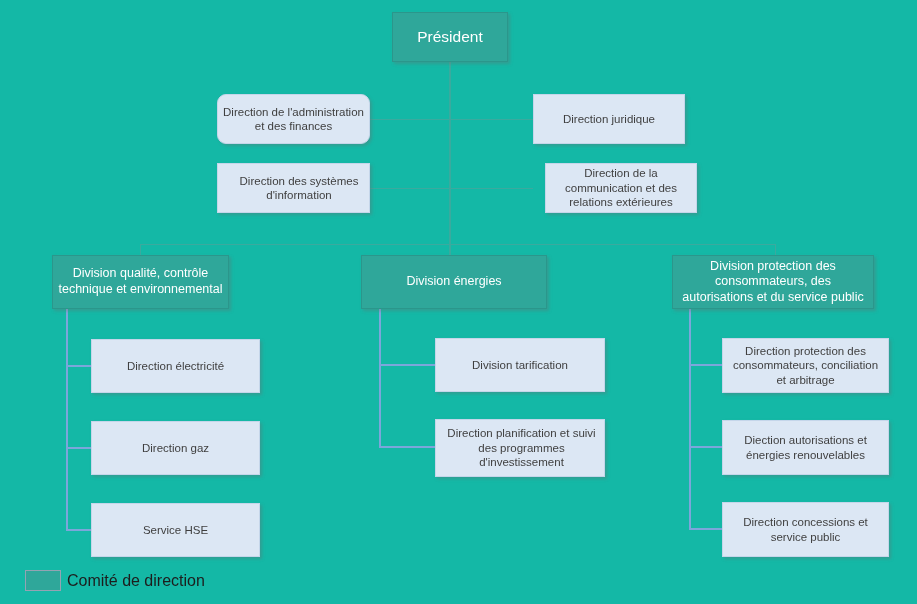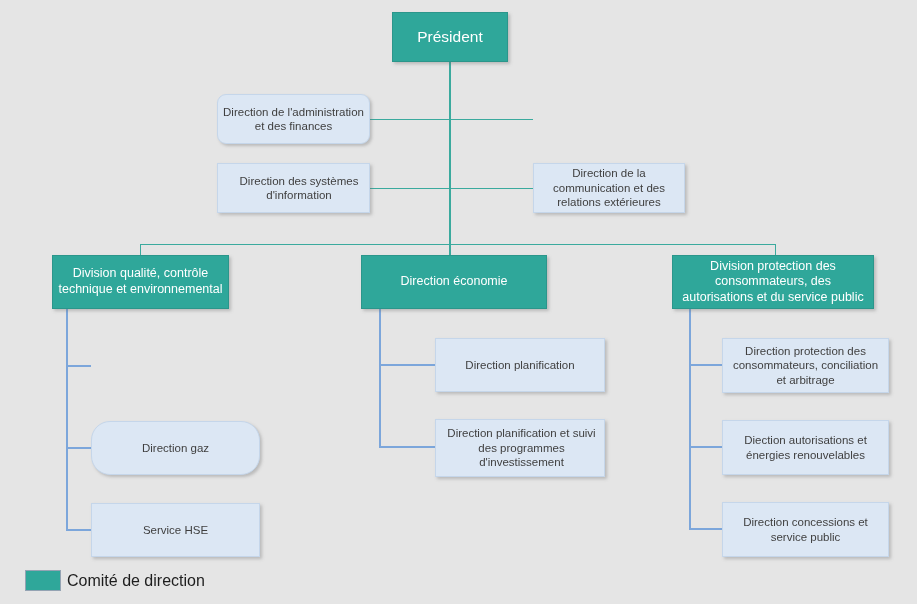--- a/index.html
+++ b/index.html
@@ -1,17 +1,17 @@
 <!DOCTYPE html>
 <html><head>
 <meta charset="utf-8">
 <style>
   html,body{margin:0;padding:0;background:#ffffff;}
   .stage{
-    position:relative;width:917px;height:604px;background:#e5e5e5;overflow:hidden;
+    position:relative;width:917px;height:604px;background:#14b8a6;overflow:hidden;
     font-family:"Liberation Sans", sans-serif;
   }
   .node{
     position:absolute;box-sizing:border-box;
     display:flex;align-items:center;justify-content:center;
     text-align:center;line-height:1.25;padding:2px 5px;
   }
   .teal-node{
     background:#2FA79A;color:#ffffff;border:1px solid #2B968B;
     box-shadow:2px 2px 3px rgba(110,110,110,.35);
@@ -59,31 +59,33 @@
   <div class="line blue-line" style="left:379px;top:446px;width:56px;height:2px;"></div>
 
   <div class="line blue-line" style="left:689px;top:309px;width:2px;height:221px;"></div>
   <div class="line blue-line" style="left:689px;top:364px;width:33px;height:2px;"></div>
   <div class="line blue-line" style="left:689px;top:446px;width:33px;height:2px;"></div>
   <div class="line blue-line" style="left:689px;top:528px;width:33px;height:2px;"></div>
 
   <div class="node teal-node president" style="left:392px;top:12px;width:116px;height:50px;">Président</div>
 
   <div class="node light-node" style="left:217px;top:94px;width:153px;height:50px;border-radius:9px;">Direction de l'administration et des finances</div>
+  <div class="node light-node" style="left:533px;top:94px;width:152px;height:50px;">Direction juridique</div>
   <div class="node light-node" style="left:217px;top:163px;width:153px;height:50px;padding-left:16px;">Direction des systèmes d'information</div>
-  <div class="node light-node" style="left:533px;top:163px;width:152px;height:50px;">Direction de la communication et des relations extérieures</div>
+  <div class="node light-node" style="left:545px;top:163px;width:152px;height:50px;">Direction de la communication et des relations extérieures</div>
 
   <div class="node teal-node division" style="left:52px;top:255px;width:177px;height:54px;">Division qualité, contrôle technique et environnemental</div>
-  <div class="node teal-node division" style="left:361px;top:255px;width:186px;height:54px;">Direction économie</div>
+  <div class="node teal-node division" style="left:361px;top:255px;width:186px;height:54px;">Division énergies</div>
   <div class="node teal-node division" style="left:672px;top:255px;width:202px;height:54px;">Division protection des consommateurs, des autorisations et du service public</div>
 
-  <div class="node light-node" style="left:91px;top:421px;width:169px;height:54px;border-radius:19px;">Direction gaz</div>
+  <div class="node light-node" style="left:91px;top:339px;width:169px;height:54px;">Direction électricité</div>
+  <div class="node light-node" style="left:91px;top:421px;width:169px;height:54px;">Direction gaz</div>
   <div class="node light-node" style="left:91px;top:503px;width:169px;height:54px;">Service HSE</div>
 
-  <div class="node light-node" style="left:435px;top:338px;width:170px;height:54px;">Direction planification</div>
+  <div class="node light-node" style="left:435px;top:338px;width:170px;height:54px;">Division tarification</div>
   <div class="node light-node" style="left:435px;top:419px;width:170px;height:58px;padding-left:8px;">Direction planification et suivi des programmes d'investissement</div>
 
   <div class="node light-node" style="left:722px;top:338px;width:167px;height:55px;">Direction protection des consommateurs, conciliation et arbitrage</div>
   <div class="node light-node" style="left:722px;top:420px;width:167px;height:55px;">Diection autorisations et énergies renouvelables</div>
   <div class="node light-node" style="left:722px;top:502px;width:167px;height:55px;">Direction concessions et service public</div>
 
   <div class="legend-swatch" style="left:25px;top:570px;width:36px;height:21px;"></div>
   <div class="legend-label" style="left:67px;top:570px;height:21px;">Comité de direction</div>
 
 </div>

